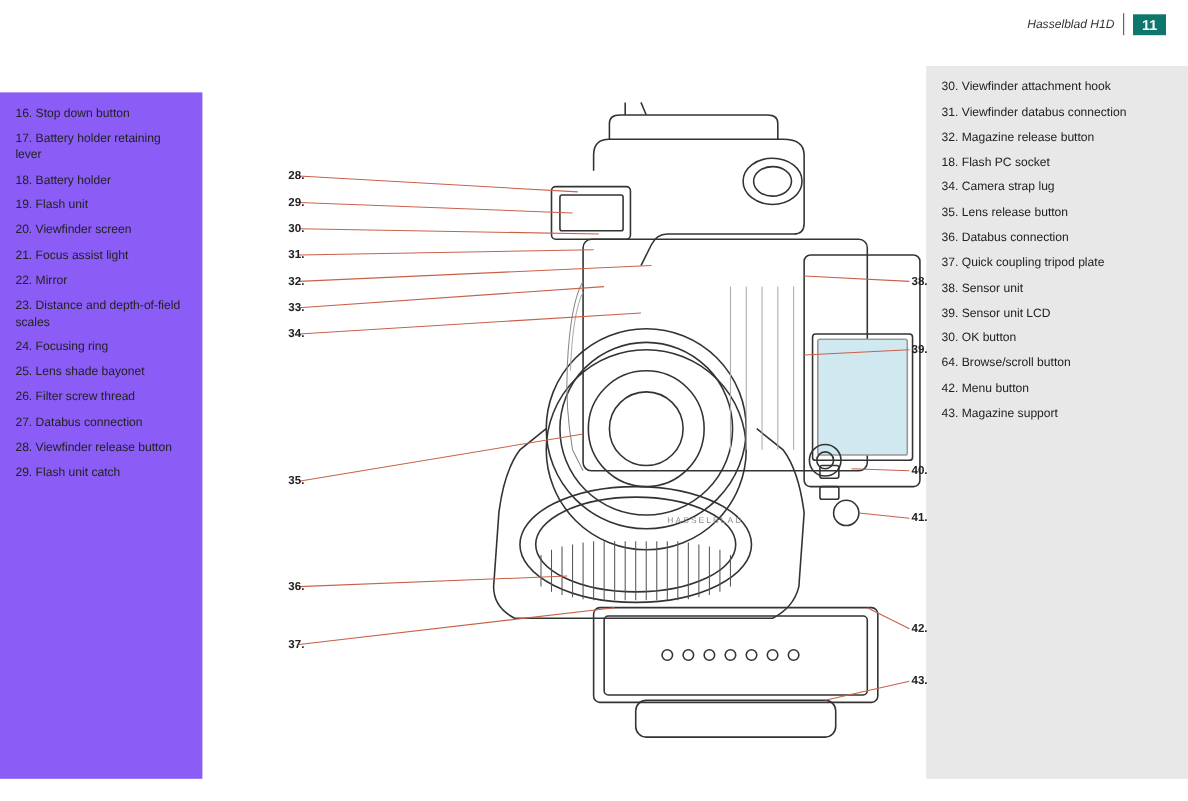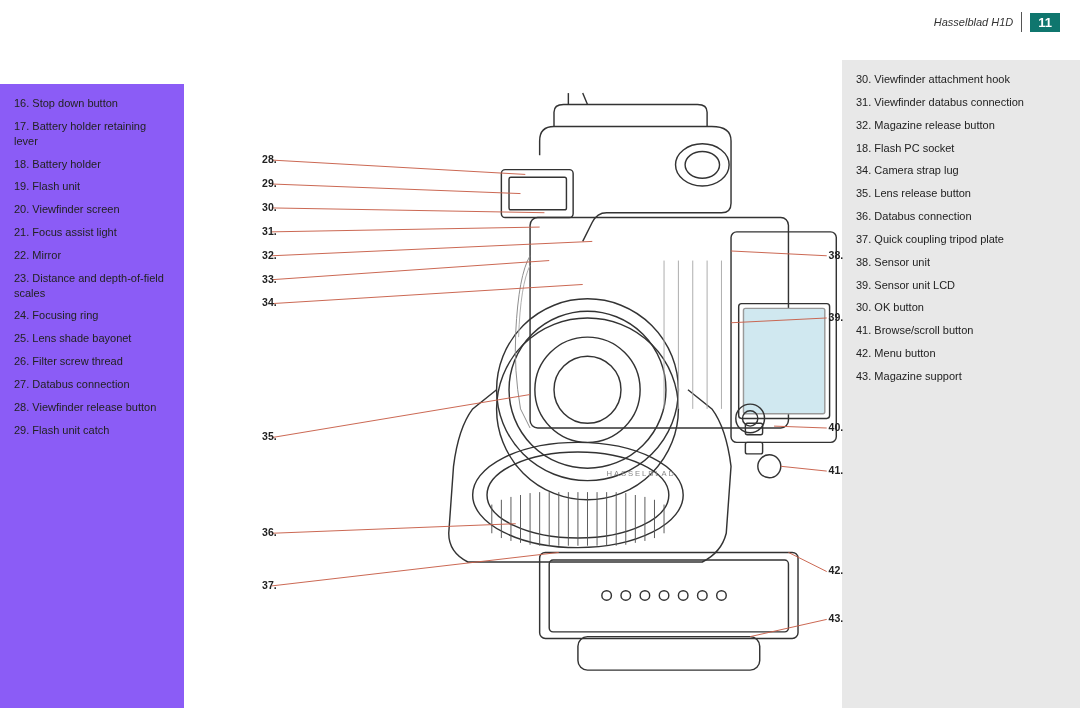--- a/index.html
+++ b/index.html
@@ -126,21 +126,21 @@
   <div class="panel-item">31. Viewfinder databus connection</div>
   <div class="panel-item">32. Magazine release button</div>
   <div class="panel-item">18. Flash PC socket</div>
   <div class="panel-item">34. Camera strap lug</div>
   <div class="panel-item">35. Lens release button</div>
   <div class="panel-item">36. Databus connection</div>
   <div class="panel-item">37. Quick coupling tripod plate</div>
   <div class="panel-item">38. Sensor unit</div>
   <div class="panel-item">39. Sensor unit LCD</div>
   <div class="panel-item">30. OK button</div>
-  <div class="panel-item">41. Browse/scroll button</div>
+  <div class="panel-item">64. Browse/scroll button</div>
   <div class="panel-item">42. Menu button</div>
   <div class="panel-item">43. Magazine support</div>
 </div>
 
 <div class="center-area">
   <div class="diagram-container">
     <svg class="diagram" viewBox="0 0 650 668">
 
       <g fill="none" stroke="#333" stroke-width="1.5">
 

